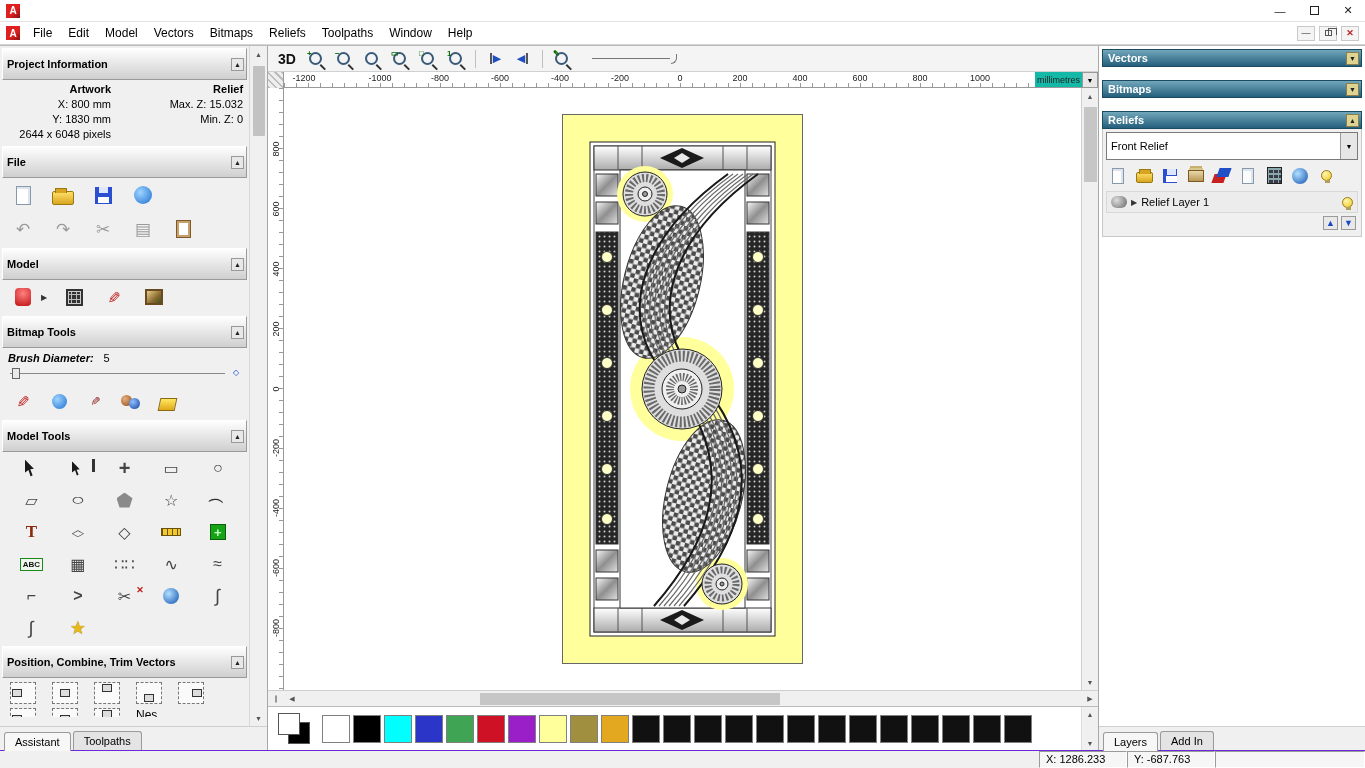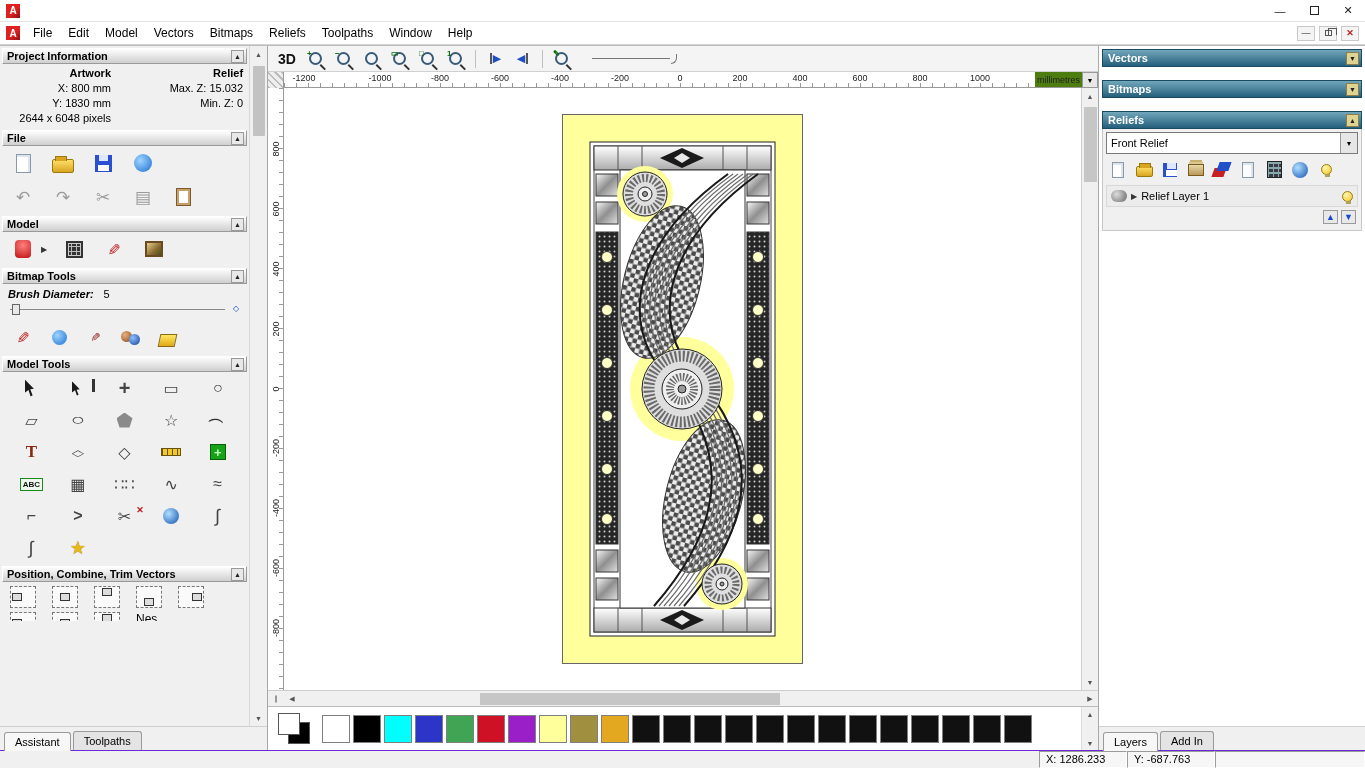--- a/index.html
+++ b/index.html
@@ -15,21 +15,21 @@
   .mdi-btns{margin-left:auto;display:flex;align-items:center;gap:4px;padding-right:6px;}
   .mdi-btn{width:18px;height:15px;border:1px solid #c9c9c9;background:#f4f4f4;display:flex;align-items:center;justify-content:center;font-size:9px;color:#444;}
   .mdi-close{color:#b22;font-weight:bold;}
   .restore-glyph{width:7px;height:6px;border:1px solid #555;background:#f4f4f4;position:relative;}
   .restore-glyph::before{content:"";position:absolute;top:-3px;left:2px;width:7px;height:6px;border:1px solid #555;border-bottom:none;}
   .main{display:flex;height:705px;border-top:1px solid #bbb;}
   
   .left-panel{width:268px;display:flex;flex-direction:column;background:#f0f0f0;border-right:1px solid #a8a8a8;}
   .left-body{flex:1;display:flex;overflow:hidden;}
   .left-content{width:250px;overflow:hidden;}
-  .sec-hdr{height:16px;margin:2px 2px 0 2px;display:flex;align-items:center;background:linear-gradient(#fefefe,#cfcfcf);border:1px solid #fff;border-right-color:#9a9a9a;border-bottom-color:#9a9a9a;padding:0 2px 0 4px;}
+  .sec-hdr{height:32px;margin:2px 2px 0 2px;display:flex;align-items:center;background:linear-gradient(#fefefe,#cfcfcf);border:1px solid #fff;border-right-color:#9a9a9a;border-bottom-color:#9a9a9a;padding:0 2px 0 4px;}
   .sec-hdr .t{font-size:11px;font-weight:bold;flex:1;white-space:nowrap;}
   .rollup{width:13px;height:13px;background:#e8e8e8;border:1px solid #999;font-size:7px;display:flex;align-items:center;justify-content:center;color:#222;}
   .proj-grid{display:grid;grid-template-columns:105px 1fr;font-size:11px;line-height:15px;padding:2px 6px;text-align:right;}
   .bold{font-weight:bold;}
   .icon-row{display:flex;align-items:center;gap:14px;padding:5px 10px;}
   .icon-row.tight{gap:10px;}
   .ico{width:26px;height:24px;display:flex;align-items:center;justify-content:center;font-size:17px;color:#555;}
   .gray{color:#9a9a9a;}
   .fly{font-size:8px;color:#333;margin-left:-9px;}
   
@@ -102,21 +102,21 @@
   .sep{width:1px;height:18px;background:#c0c0c0;margin:0 3px;}
   .bluearr{color:#2050c0;font-size:11px;}
   .abar{width:2px;height:11px;background:#555;display:inline-block;margin:0 1px;}
   .linetool{display:flex;align-items:center;margin-left:14px;}
   .linetool .line{width:78px;height:1px;background:#777;}
   .linetool .hook{width:6px;height:10px;border:1px solid #777;border-left:none;border-top:none;border-radius:0 0 6px 0;margin-left:1px;}
   .ruler-row{height:16px;display:flex;background:#fff;border-bottom:1px solid #999;}
   .corner{width:16px;height:16px;background:repeating-linear-gradient(45deg,#bbb 0 2px,#eee 2px 5px);border-right:1px solid #999;}
   .hruler{flex:1;position:relative;background:#fff;background-image:repeating-linear-gradient(to right,#999 0 1px,transparent 1px 12px);background-size:100% 4px;background-position:0 100%;background-repeat:no-repeat;overflow:hidden;}
   .htick{position:absolute;top:1px;transform:translateX(-50%);font-size:9px;color:#222;white-space:nowrap;}
-  .units{display:flex;align-items:center;font-size:9px;color:#222;padding:0 2px;background:#4d7c0f;}
+  .units{display:flex;align-items:center;font-size:9px;color:#222;padding:0 2px;background:#14b8a6;}
   .units-combo{width:16px;height:16px;background:#e8e8e8;border:1px solid #999;font-size:7px;display:flex;align-items:center;justify-content:center;}
   .mid-row{flex:1;display:flex;min-height:0;}
   .vruler{width:16px;position:relative;background:#fff;border-right:1px solid #999;background-image:repeating-linear-gradient(to bottom,#999 0 1px,transparent 1px 12px);background-size:4px 100%;background-position:100% 0;background-repeat:no-repeat;overflow:hidden;}
   .vtick{position:absolute;left:0;width:16px;text-align:center;font-size:9px;color:#222;transform:translateY(-50%) rotate(-90deg);white-space:nowrap;}
   .canvas{flex:1;position:relative;background:#fff;overflow:hidden;}
   .vscroll{width:17px;background:#f0f0f0;border-left:1px solid #cfcfcf;display:flex;flex-direction:column;align-items:center;}
   .vthumb{width:13px;height:75px;background:#c6c6c6;margin-top:3px;}
   .hscroll-row{height:16px;display:flex;align-items:center;background:#f0f0f0;border-top:1px solid #cfcfcf;}
   .hthumb{width:300px;height:12px;background:#c6c6c6;margin-left:180px;}
   .hs-spacer{flex:1;}
@@ -129,21 +129,21 @@
   .swatch{width:28px;height:28px;border:1px solid #808080;flex:0 0 auto;}
   .pal-scroll{width:17px;height:100%;display:flex;flex-direction:column;justify-content:space-between;border-left:1px solid #ddd;background:#f0f0f0;}
   
   .right-panel{width:267px;display:flex;flex-direction:column;background:#f6f6f6;border-left:1px solid #a8a8a8;}
   .rp-body{flex:1;padding:3px 3px 0 3px;overflow:hidden;background:#fff;}
   .rhdr{height:18px;display:flex;align-items:center;background:linear-gradient(#72a7bb,#245f7c);border:1px solid #1c4a60;color:#fff;font-weight:bold;font-size:11px;padding:0 2px 0 5px;}
   .rhdr .t{flex:1;}
   .rbtn{width:13px;height:13px;background:#ded391;border:1px solid #8a7f4a;color:#222;font-size:7px;display:flex;align-items:center;justify-content:center;}
   .rgap{height:13px;}
   .reliefs-body{background:#f0f0f0;border:1px solid #c8c8c8;border-top:none;padding:3px 3px 6px 3px;}
-  .combo{display:flex;height:22px;border:1px solid #7a7a7a;background:#fff;align-items:center;}
+  .combo{display:flex;height:28px;border:1px solid #7a7a7a;background:#fff;align-items:center;}
   .combo .cv{flex:1;padding-left:4px;font-size:11px;}
   .combo .ca{width:17px;height:100%;background:#e6e6e6;border-left:1px solid #999;font-size:7px;display:flex;align-items:center;justify-content:center;}
   .r-icons{display:flex;gap:6px;align-items:center;padding:6px 2px 4px 2px;}
   .ri{width:20px;height:19px;display:flex;align-items:center;justify-content:center;font-size:13px;color:#555;}
   .pg.sm{width:12px;height:16px;}
   .fold.sm{width:17px;height:11px;margin-top:4px;}
   .flop.sm{width:14px;height:14px;}
   .stack{width:16px;height:12px;background:linear-gradient(#e8d8a8,#b89858);border:1px solid #7a5a20;box-shadow:0 -3px 0 -1px #d8c890,0 -6px 0 -2px #c8b070;}
   .laycol{position:relative;width:18px;height:16px;}
   .laycol::before{content:"";position:absolute;left:0;top:6px;width:12px;height:9px;background:#c82020;transform:skewX(-20deg);}

